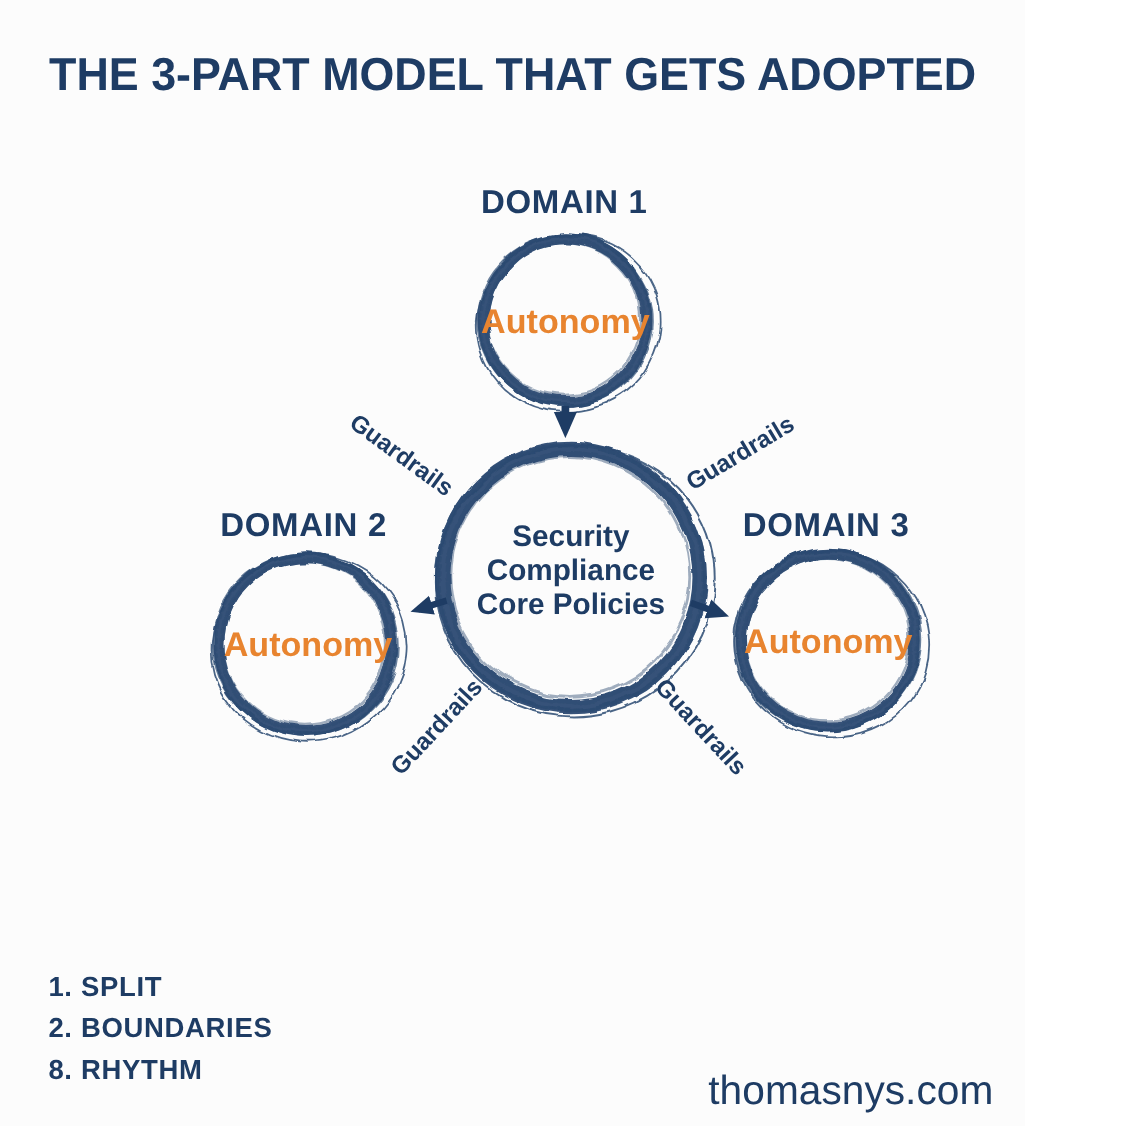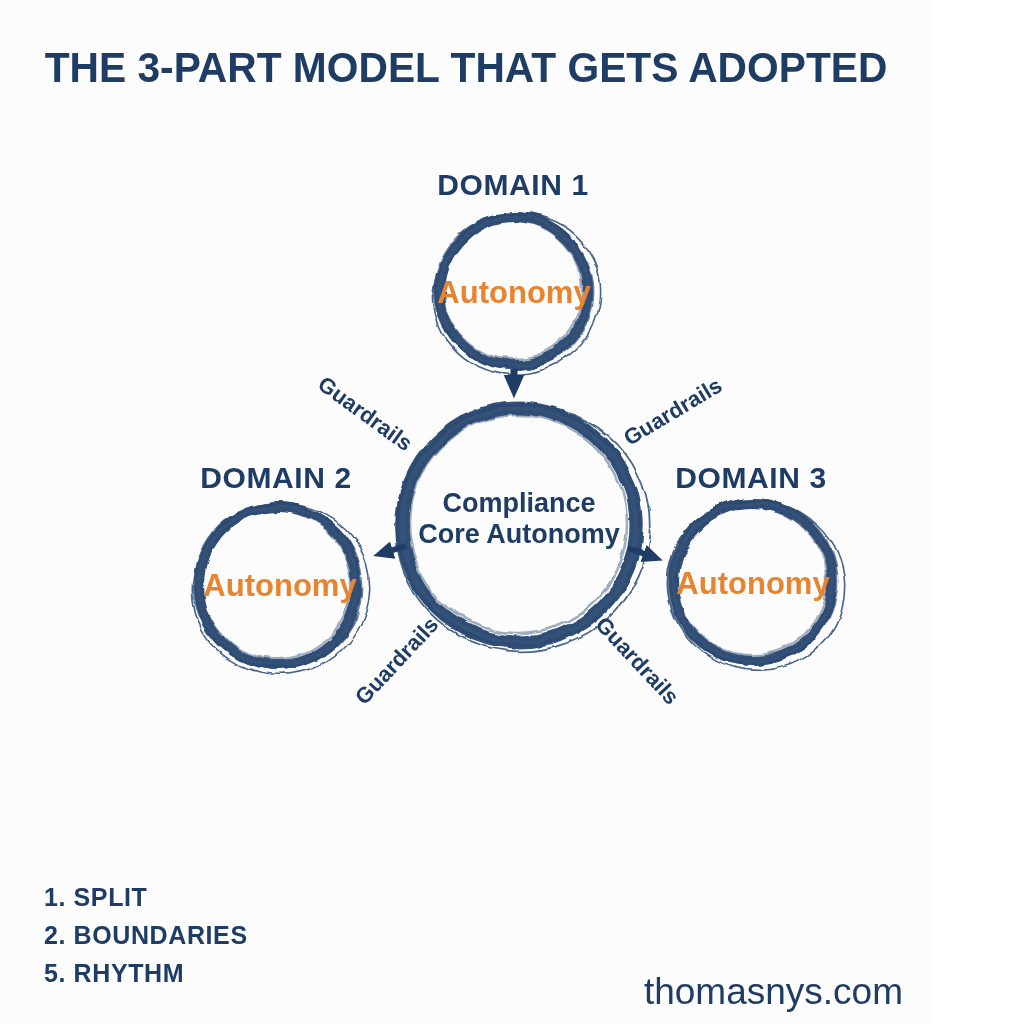--- a/index.html
+++ b/index.html
@@ -117,30 +117,31 @@
 
   <div class="domain-label" style="left:513px;top:185px;">DOMAIN 1</div>
   <div class="domain-label" style="left:276px;top:478px;">DOMAIN 2</div>
   <div class="domain-label" style="left:751px;top:478px;">DOMAIN 3</div>
 
   <div class="autonomy" style="left:514px;top:293px;">Autonomy</div>
   <div class="autonomy" style="left:280px;top:586px;">Autonomy</div>
   <div class="autonomy" style="left:753px;top:584px;">Autonomy</div>
 
   <div class="center-text">
+    <div>Security</div>
     <div>Compliance</div>
-    <div>Core Autonomy</div>
+    <div>Core Policies</div>
   </div>
 
   <div class="guardrail gl-ul">Guardrails</div>
   <div class="guardrail gl-ur">Guardrails</div>
   <div class="guardrail gl-ll">Guardrails</div>
   <div class="guardrail gl-lr">Guardrails</div>
 
   <div class="steps">
     <div>1. SPLIT</div>
     <div>2. BOUNDARIES</div>
-    <div>5. RHYTHM</div>
+    <div>8. RHYTHM</div>
   </div>
 
   <div class="watermark">thomasnys.com</div>
 
 </div>
 
 </body></html>

